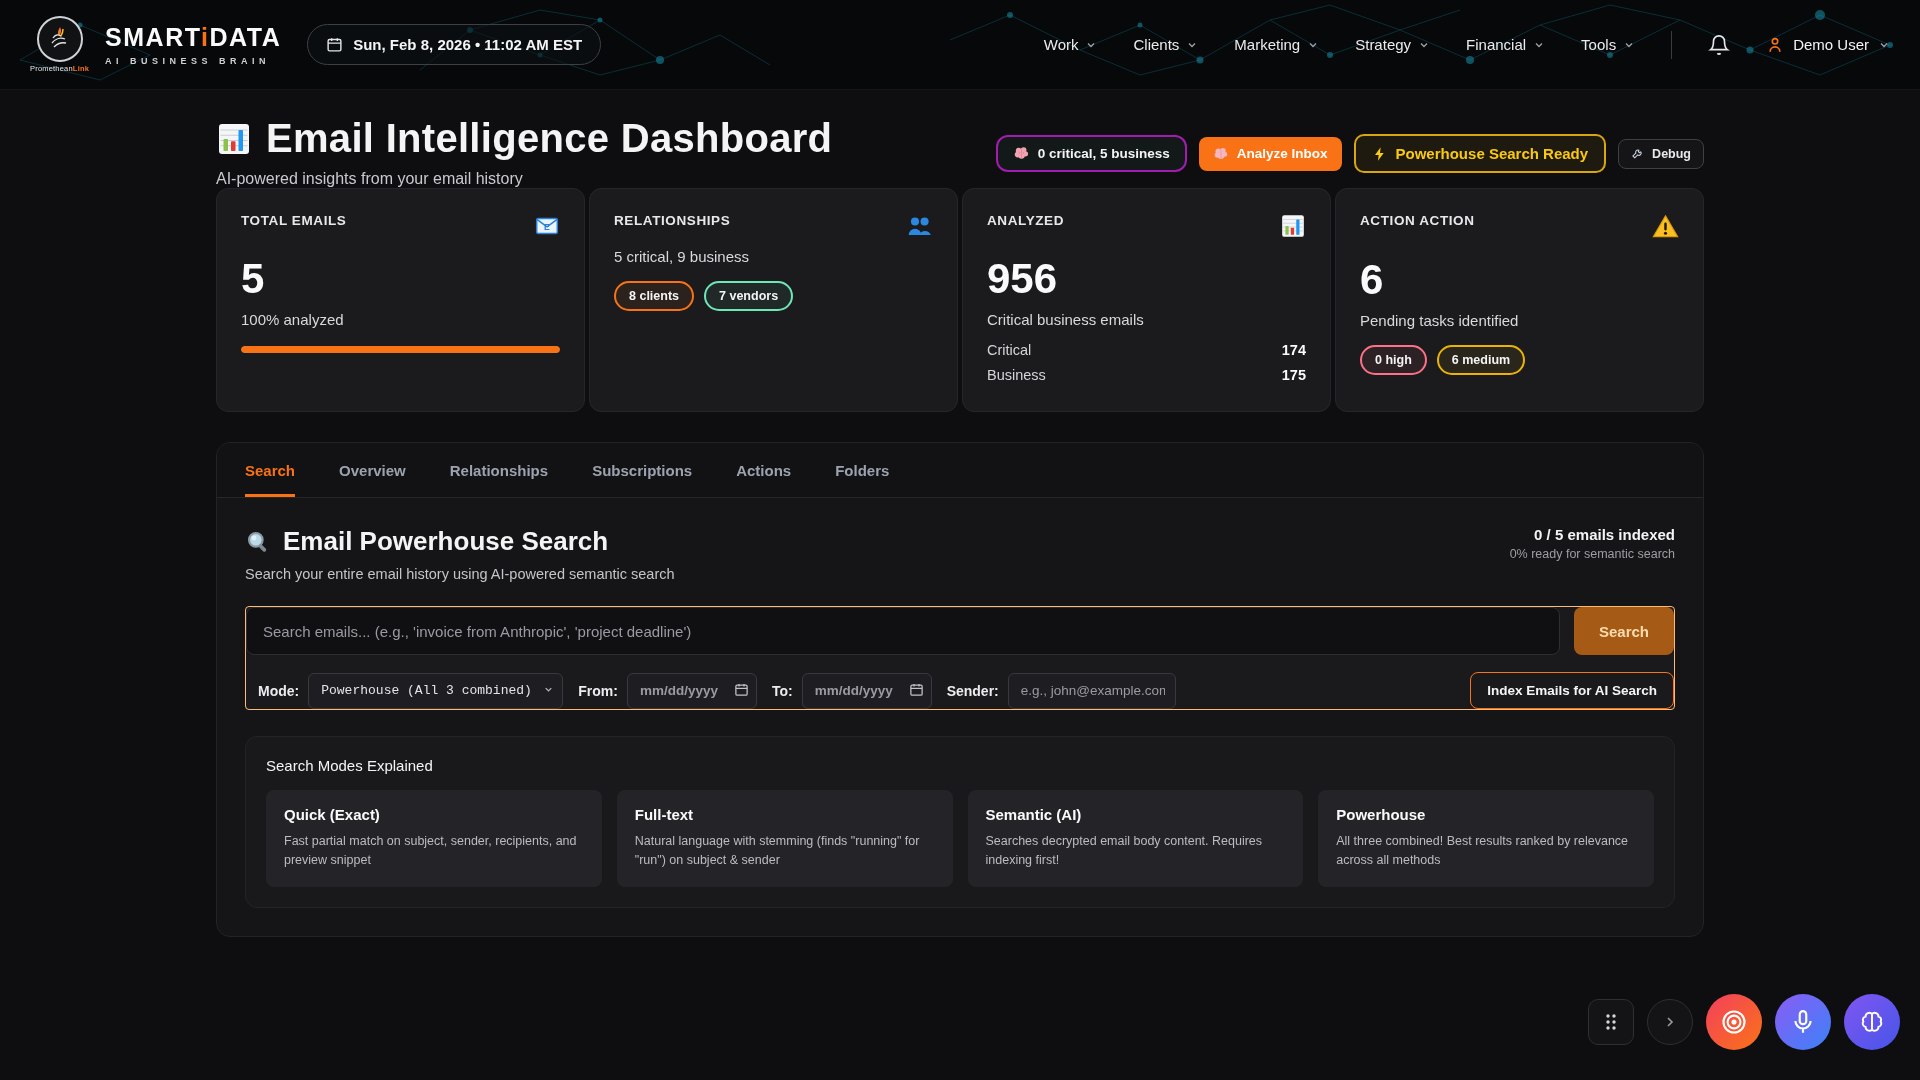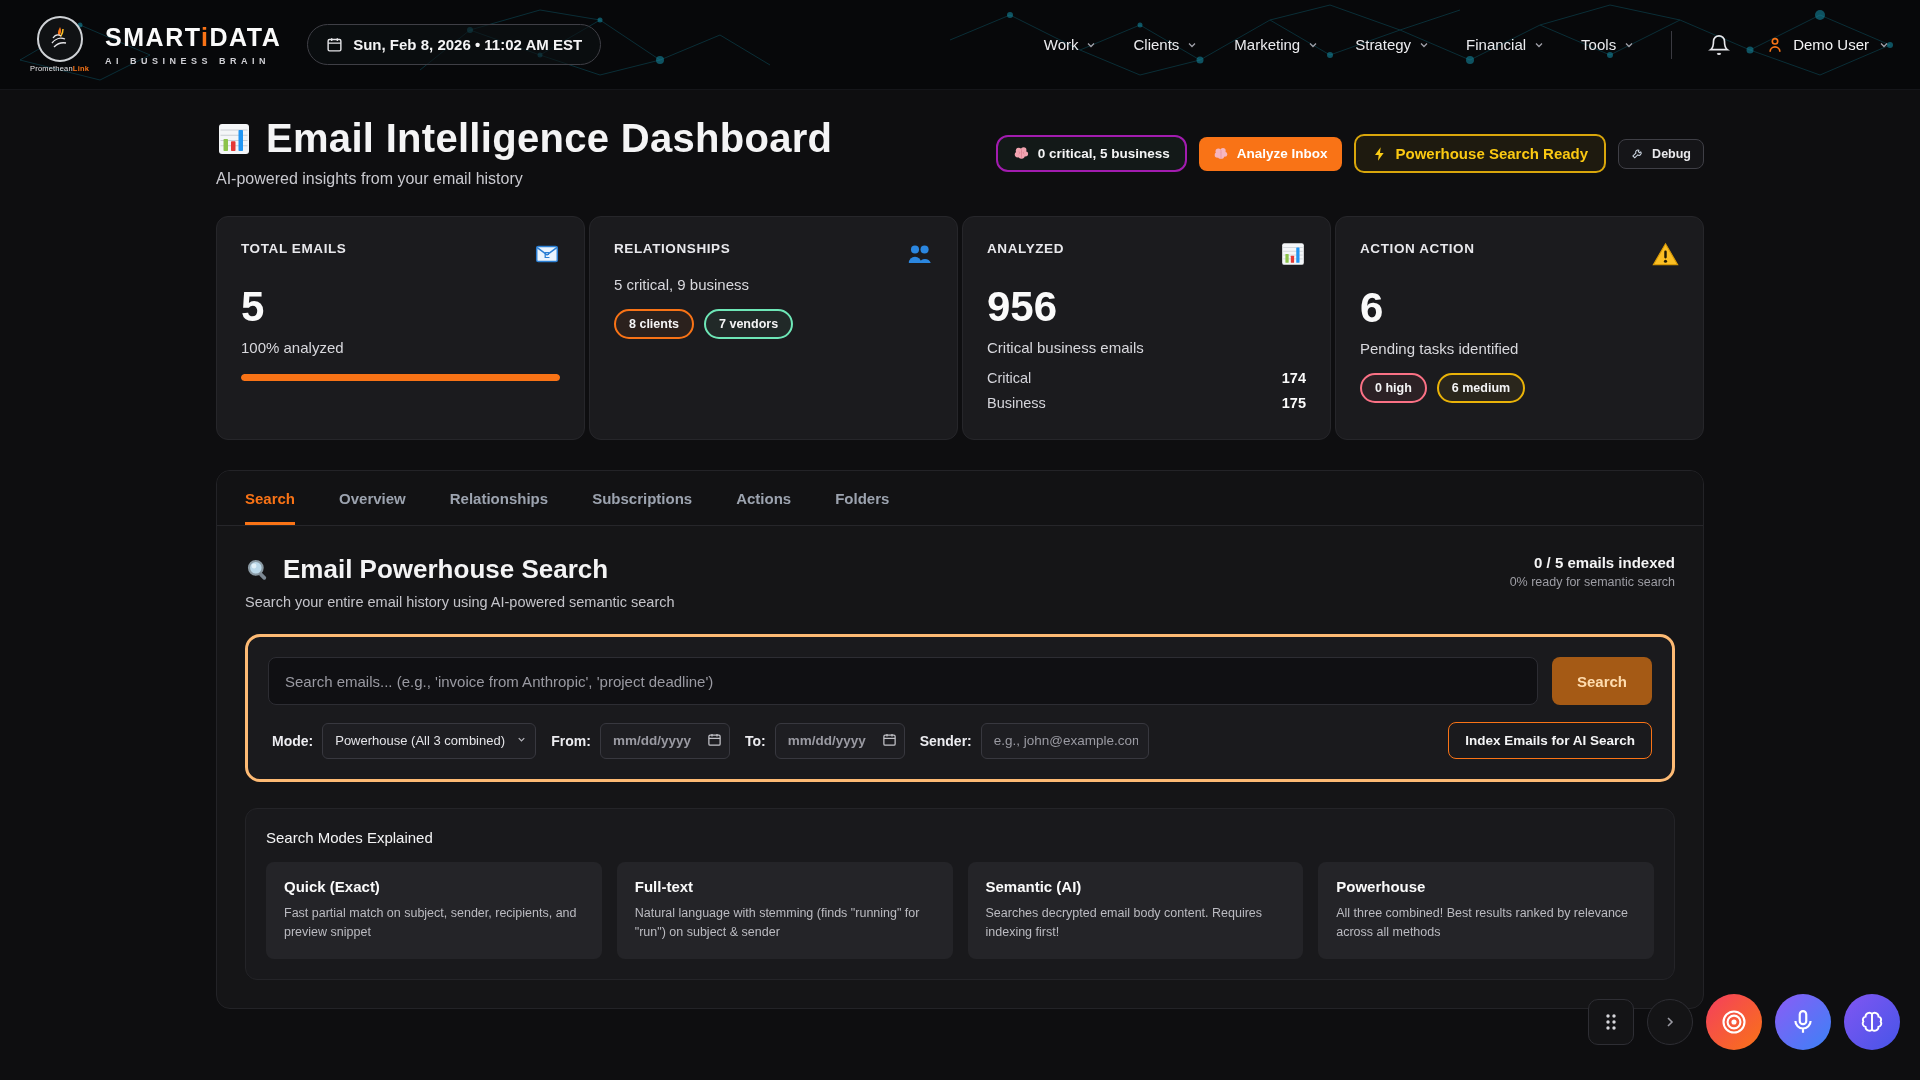--- a/index.html
+++ b/index.html
@@ -47,21 +47,21 @@
   .page-head { display:flex; justify-content:space-between; align-items:flex-start; }
   .title-row { display:flex; align-items:center; gap:14px; font-size:40px; font-weight:bold; letter-spacing:.3px; }
   .page-sub { margin-top:9px; font-size:16px; color:#c9c9cf; }
   .badges { display:flex; align-items:center; gap:12px; margin-top:18px; }
   .badge { display:flex; align-items:center; gap:8px; font-weight:bold; border-radius:10px; cursor:pointer; }
   .badge-critical { border:2px solid #a21caf; background:rgba(110,231,183,.05); color:#f4f4f5; font-size:13.5px; padding:8px 15px; border-radius:12px; }
   .badge-analyze { background:#f97316; border:none; color:#fff; font-size:13.5px; padding:9px 14px; border-radius:8px; }
   .badge-power { border:2px solid #d9a60b; background:rgba(234,179,8,.07); color:#fbc912; font-size:15px; padding:9px 16px; border-radius:10px; }
   .badge-debug { border:1px solid #3f3f46; background:#151518; color:#e8e8ec; font-size:12.5px; padding:7px 12px; border-radius:8px; font-weight:bold; }
   
-  .stats { display:grid; grid-template-columns:repeat(4,1fr); gap:4px; margin-top:28px; }
+  .stats { display:grid; grid-template-columns:repeat(4,1fr); gap:4px; }
   .card {
     background:#1b1b1e; border:1px solid #26262a; border-radius:12px;
     padding:24px; height:224px; position:relative;
   }
   .card-top { display:flex; justify-content:space-between; align-items:flex-start; }
   .card-label { font-size:13.5px; font-weight:bold; letter-spacing:.6px; color:#e8e8ec; }
   .card-value { font-size:42px; font-weight:bold; margin-top:16px; color:#fafafa; }
   .card-sub { font-size:15px; color:#d8d8dd; margin-top:8px; }
   .progress { margin-top:18px; height:7px; border-radius:4px; background:#2a2a2e; overflow:hidden; }
   .progress > div { height:100%; background:#f97316; border-radius:4px; }
@@ -83,37 +83,37 @@
          border-bottom:3px solid transparent; }
   .tab.active { color:#f97316; border-bottom-color:#f97316; }
   .panel-content { padding:28px; }
   .search-head { display:flex; justify-content:space-between; align-items:flex-start; }
   .search-title { font-size:26px; font-weight:bold; display:flex; align-items:center; gap:12px; }
   .search-sub { margin-top:9px; font-size:14.5px; color:#c4c4ca; }
   .index-status { text-align:right; }
   .index-line1 { font-size:15px; font-weight:bold; color:#f4f4f5; }
   .index-line2 { font-size:12.5px; color:#9d9da4; margin-top:4px; }
   
-  .search-box { margin-top:24px; background:#1a1a1d; border:3px solid #fdba74; border-radius:15px; padding:20px; }
+  .search-box { margin-top:24px; background:#1a1a1d; border:1px solid #fdba74; border-radius:4px; }
   .search-row { display:flex; gap:14px; }
   .search-input {
     flex:1; height:48px; background:#101013; border:1px solid #2d2d33; border-radius:8px;
     color:#e8e8ec; font-size:15px; padding:0 16px; font-family:inherit; outline:none;
   }
   .search-input::placeholder { color:#9a9aa2; }
   .search-btn { width:100px; height:48px; border:none; border-radius:8px; background:#a55a15;
     color:#ffdcae; font-size:15px; font-weight:bold; font-family:inherit; cursor:pointer; }
   .filter-row { display:flex; align-items:center; gap:9px; margin-top:17px; }
   .f-label { font-size:14px; font-weight:bold; color:#ececf0; margin-left:6px; }
-  .f-label:first-child { margin-left:4px;text-align:right; }
+  .f-label:first-child { margin-left:12px;text-align:right; }
   .select-wrap { position:relative; }
   .mode-select {
     appearance:none; -webkit-appearance:none; background:#1e1e22; border:1px solid #38383f;
     border-radius:6px; height:36px; padding:0 30px 0 12px; color:#e4e4e8; font-size:13px;
-    font-family:Liberation Sans, sans-serif; cursor:pointer; outline:none;
+    font-family:Liberation Mono, monospace; cursor:pointer; outline:none;
   }
   .select-wrap svg { position:absolute; right:9px; top:11px; pointer-events:none; color:#b4b4ba; }
   .mini-wrap { position:relative; }
   .mini-input {
     height:36px; background:#1e1e22; border:1px solid #38383f; border-radius:6px;
     color:#c9c9cf; font-size:13.5px; padding:0 30px 0 12px; font-family:inherit; outline:none;
   }
   .mini-input::placeholder { color:#9a9aa2; }
   .date-input { width:130px; font-weight:bold; }
   .sender-input { width:168px; padding-right:10px; }

